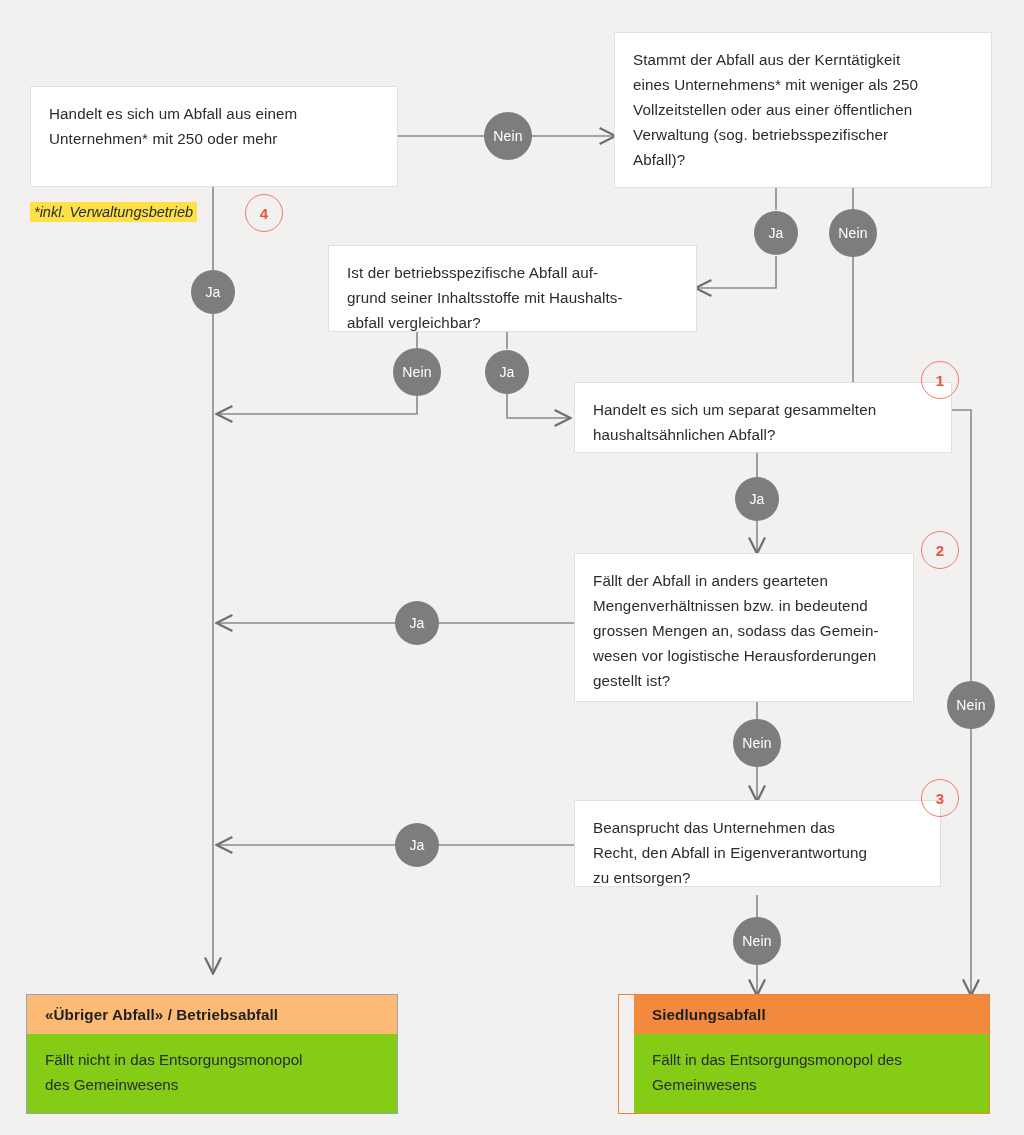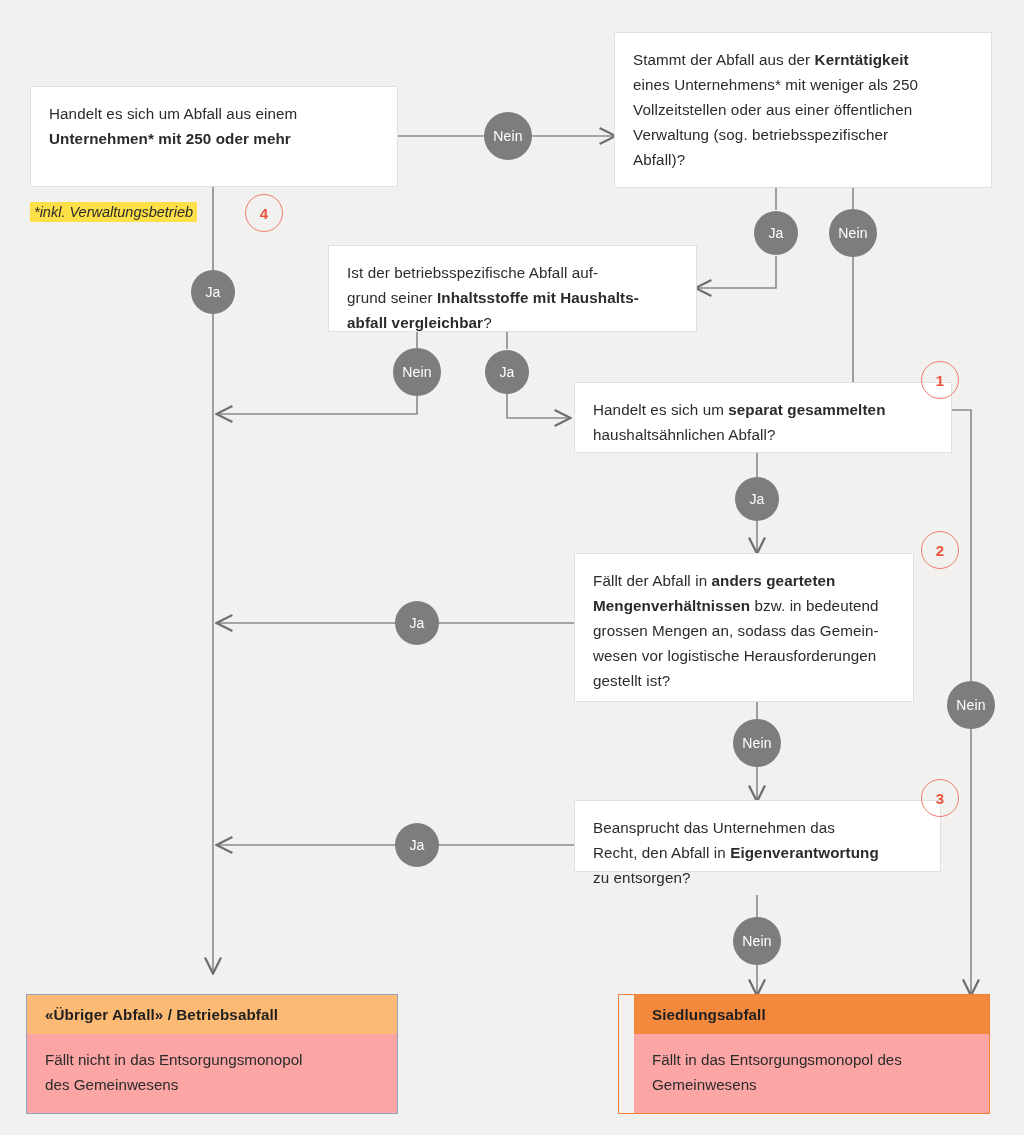--- a/index.html
+++ b/index.html
@@ -17,21 +17,21 @@
     position:absolute;
     background:#FFFFFF;
     border:1px solid #E2E0DC;
     box-sizing:border-box;
     padding:14px 16px 14px 18px;
     font-size:15.2px;
     line-height:25px;
     color:#2b2b2b;
     letter-spacing:.1px;
   }
-  .node b{font-weight:700;}
+  .node b{font-weight:400;}
 
   .badge{
     position:absolute;
     background:#7D7D7D;
     color:#FFFFFF;
     border-radius:50%;
     display:flex;align-items:center;justify-content:center;
     font-size:14px;
     letter-spacing:.2px;
     box-sizing:border-box;
@@ -72,21 +72,21 @@
     font-size:15.2px;
     padding:11px 16px 11px 18px;
     box-sizing:border-box;
     letter-spacing:.1px;
   }
   .result .rbody{
     font-size:15.2px;
     line-height:25px;
     padding:13px 16px 16px 18px;
     box-sizing:border-box;
-    background:#fca5a5;
+    background:#84cc16;
   }
   .result.blue{border:1px solid #8FA4B8;}
   .result.blue .rhead{background:#fdba74;color:#1f1f1f;}
   .result.orange{border:1px solid #EF8136;padding-left:15px;}
   .result.orange .rhead{background:#F3893D;color:#1f1f1f;}
 </style>
 </head>
 <body>
 
 <div id="stage">
@@ -159,21 +159,21 @@
   </div>
 
   <div class="node" style="left:574px;top:553px;width:340px;height:149px;">
     <div>Fällt der Abfall in <b>anders gearteten</b></div>
     <div><b>Mengenverhältnissen</b> bzw. in bedeutend</div>
     <div>grossen Mengen an, sodass das Gemein-</div>
     <div>wesen vor logistische Herausforderungen</div>
     <div>gestellt ist?</div>
   </div>
 
-  <div class="node" style="left:574px;top:800px;width:367px;height:72px;">
+  <div class="node" style="left:574px;top:800px;width:367px;height:87px;">
     <div>Beansprucht das Unternehmen das</div>
     <div>Recht, den Abfall in <b>Eigenverantwortung</b></div>
     <div>zu entsorgen?</div>
   </div>
 
   <div class="footnote" style="left:30px;top:202px;">*inkl. Verwaltungsbetrieb</div>
 
   <div class="refnum" style="left:921px;top:361px;">1</div>
   <div class="refnum" style="left:921px;top:531px;">2</div>
   <div class="refnum" style="left:921px;top:779px;">3</div>

